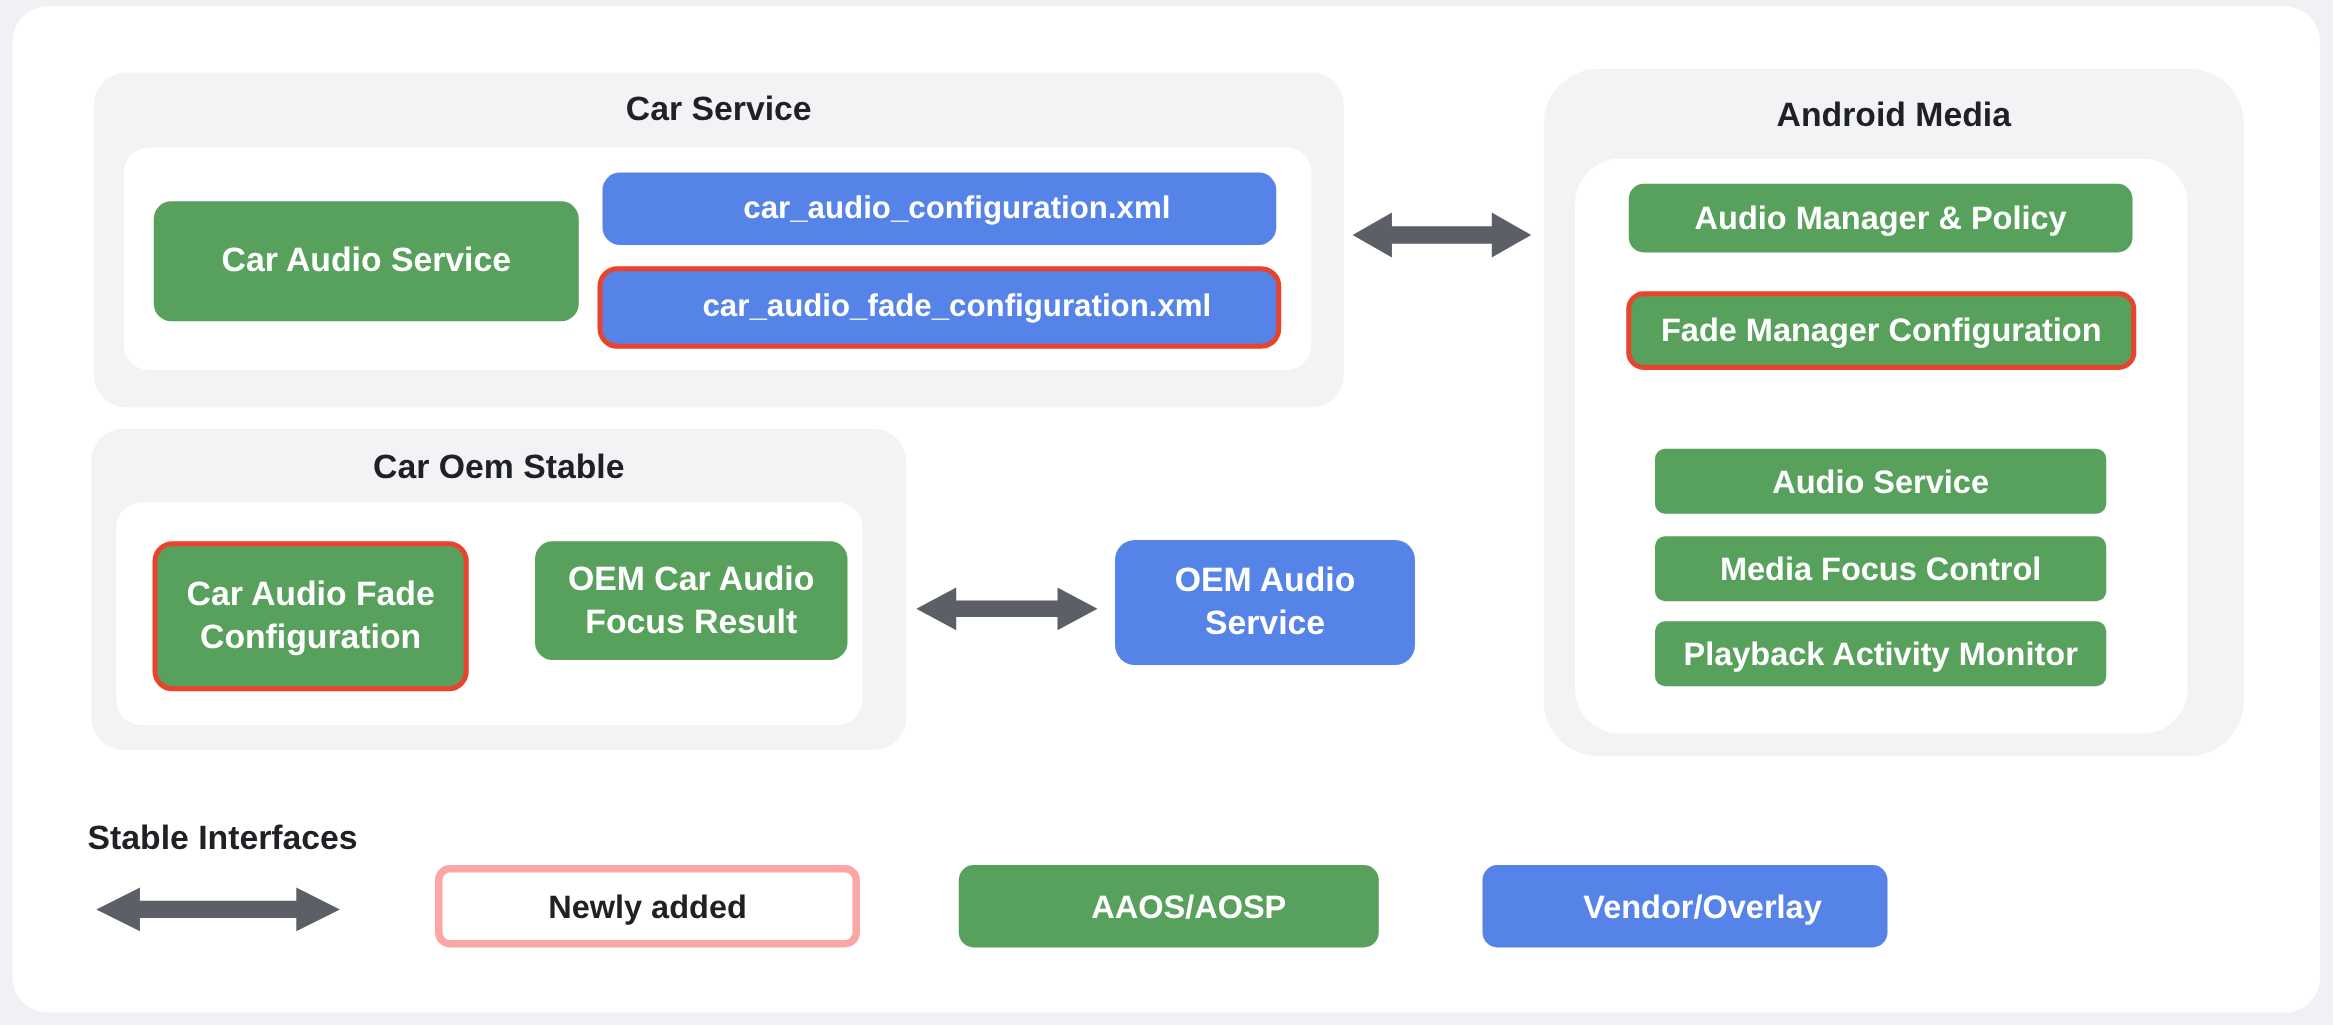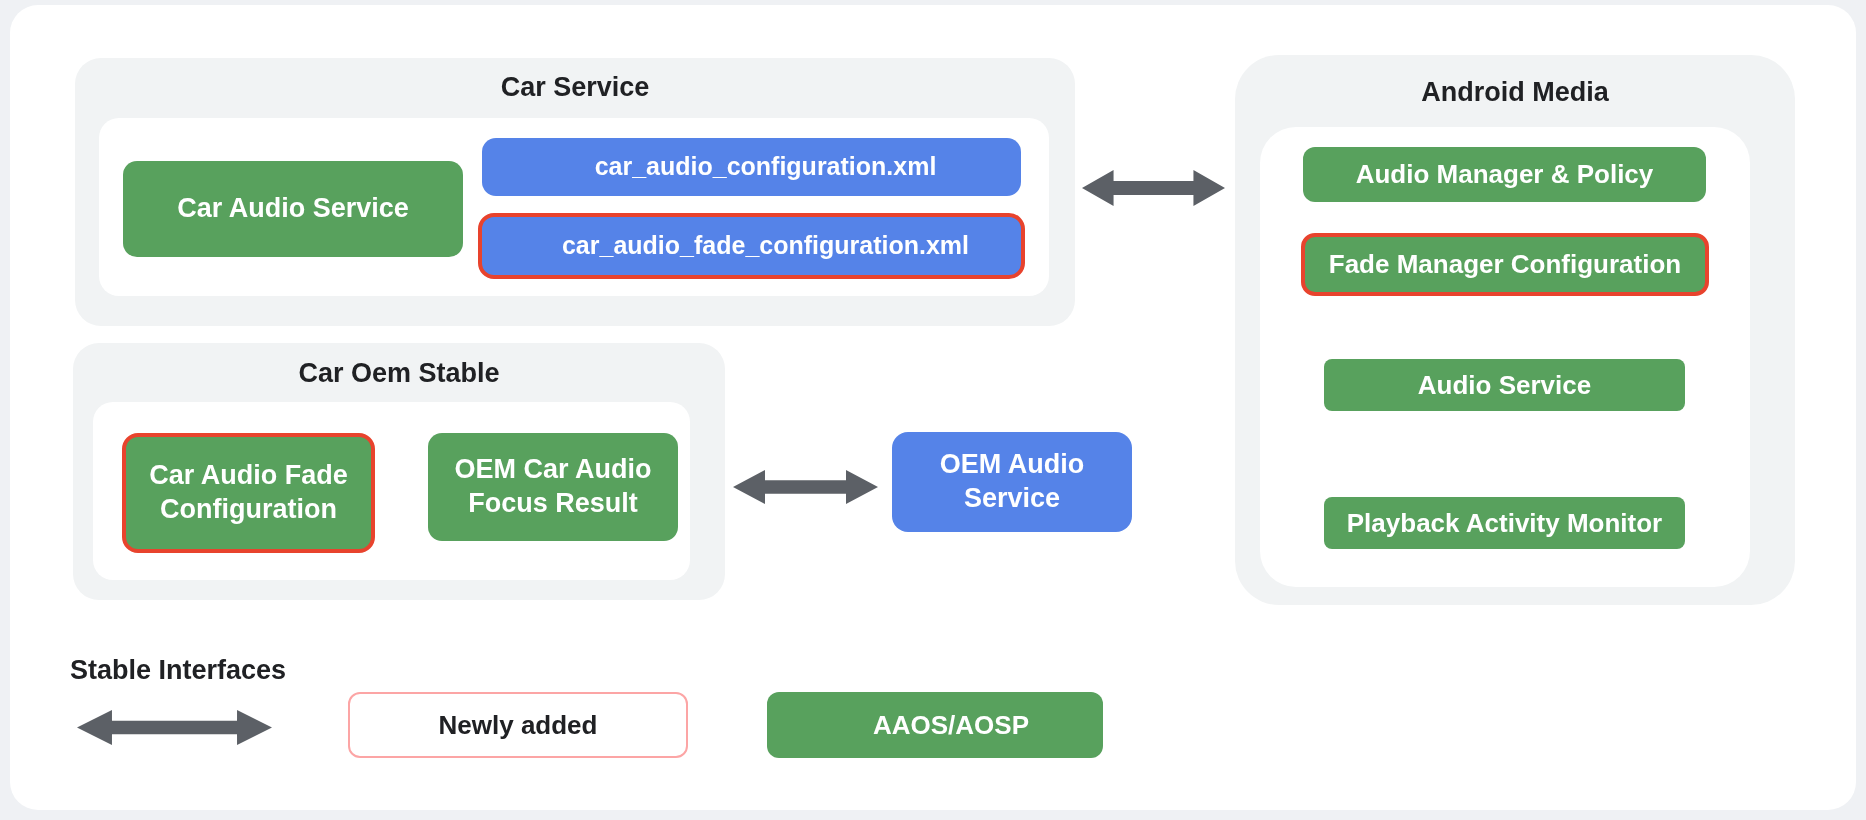--- a/index.html
+++ b/index.html
@@ -91,43 +91,45 @@
     <svg class="arrow-svg" style="left:1072px; top:163px;" width="143" height="40" viewBox="0 0 145 40" preserveAspectRatio="none">
       <polygon points="0,20 32,2 32,13 113,13 113,2 145,20 113,38 113,27 32,27 32,38" fill="#5C6066"></polygon>
     </svg>
 
     <div class="abs panel" style="left:1225px; top:50px; width:560px; height:550px; border-radius:44px;">
       <div class="panel-title" style="top:22px;">Android Media</div>
       <div class="inner" style="left:25px; top:72px; width:490px; height:460px; border-radius:36px;">
         <div class="box green" style="left:43px; top:20px; width:403px; height:55px; border-radius:12px; font-size:26px;">Audio Manager &amp; Policy</div>
         <div class="box green red-border" style="left:41px; top:106px; width:408px; height:63px; border-radius:14px; font-size:26px;">Fade Manager Configuration</div>
         <div class="box green" style="left:64px; top:232px; width:361px; height:52px; border-radius:8px; font-size:26px;">Audio Service</div>
+        <div class="box green" style="left:64px; top:302px; width:361px; height:52px; border-radius:8px; font-size:26px;">Media Focus Control</div>
         <div class="box green" style="left:64px; top:370px; width:361px; height:52px; border-radius:8px; font-size:26px;">Playback Activity Monitor</div>
       </div>
     </div>
 
     <div class="abs panel" style="left:63px; top:338px; width:652px; height:257px;">
       <div class="panel-title" style="top:15px;">Car Oem Stable</div>
       <div class="inner" style="left:20px; top:59px; width:597px; height:178px;">
         <div class="box green red-border" style="left:29px; top:31px; width:253px; height:120px; border-radius:16px; font-size:27px; padding:0 14px;">Car Audio Fade Configuration</div>
-        <div class="box green" style="left:335px; top:31px; width:250px; height:108px; border-radius:14px; font-size:27px; padding:0 22px;">OEM Car Audio Focus Result</div>
+        <div class="box green" style="left:335px; top:31px; width:250px; height:95px; border-radius:14px; font-size:27px; padding:0 22px;">OEM Car Audio Focus Result</div>
       </div>
     </div>
 
     <svg class="arrow-svg" style="left:723px; top:463px;" width="145" height="38" viewBox="0 0 145 40" preserveAspectRatio="none">
       <polygon points="0,20 32,2 32,13 113,13 113,2 145,20 113,38 113,27 32,27 32,38" fill="#5C6066"></polygon>
     </svg>
 
     <div class="box blue" style="left:882px; top:427px; width:240px; height:100px; border-radius:16px; font-size:27px; padding:0 30px;">OEM Audio Service</div>
 
     <div class="legend-label" style="left:60px; top:650px;">Stable Interfaces</div>
 
     <svg class="arrow-svg" style="left:67px; top:703px;" width="195" height="39" viewBox="0 0 145 40" preserveAspectRatio="none">
       <polygon points="0,20 26,2 26,13 119,13 119,2 145,20 119,38 119,27 26,27 26,38" fill="#5C6066"></polygon>
     </svg>
 
-    <div class="legend-box" style="left:338px; top:687px; width:340px; height:66px; background:#FFFFFF; border:2px solid #fca5a5; color:#202124;">Newly added</div>
+    <div class="legend-box" style="left:338px; top:687px; width:340px; height:66px; background:#FFFFFF; border:6px solid #fca5a5; color:#202124;">Newly added</div>
 
     <div class="legend-box green" style="left:757px; top:687px; width:336px; height:66px; color:#FFFFFF;padding-left:32px;">AAOS/AOSP</div>
 
+    <div class="legend-box blue" style="left:1176px; top:687px; width:324px; height:66px; color:#FFFFFF;">Vendor/Overlay</div>
 
   </div>
 </div>
 
 </body></html>

